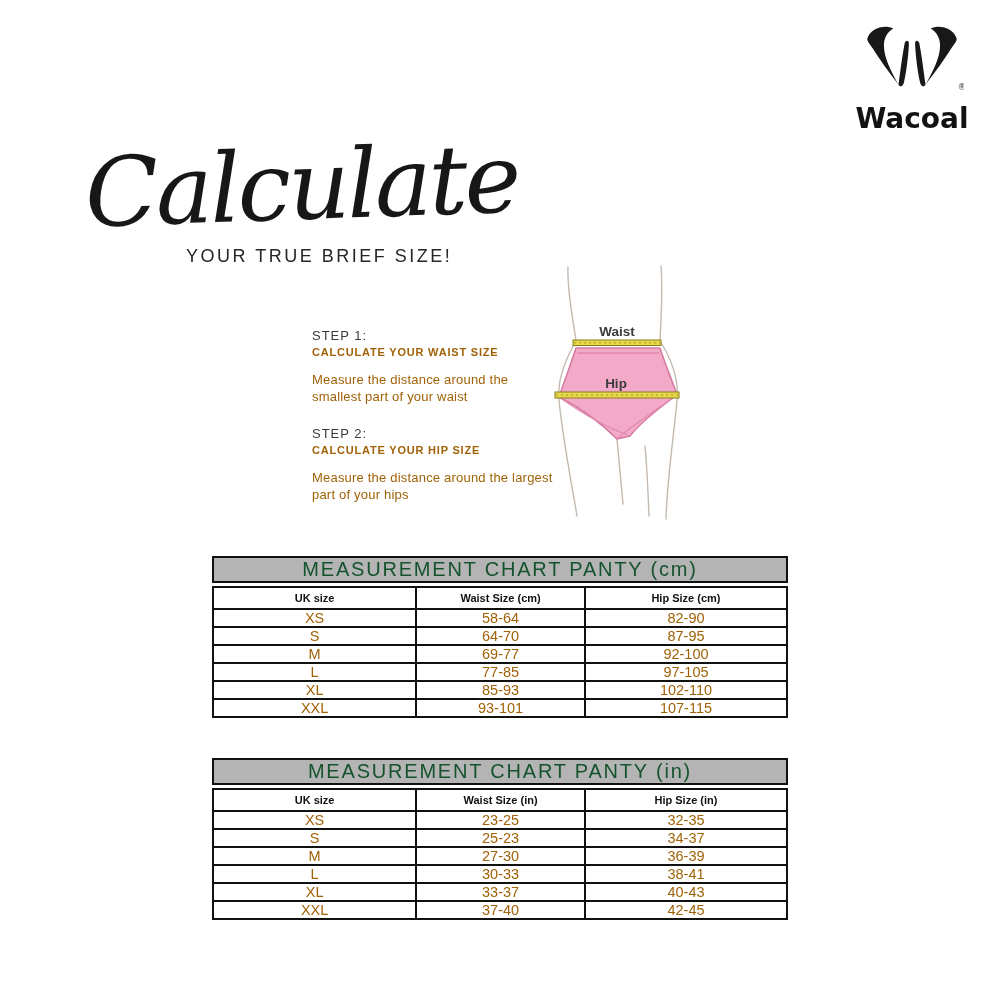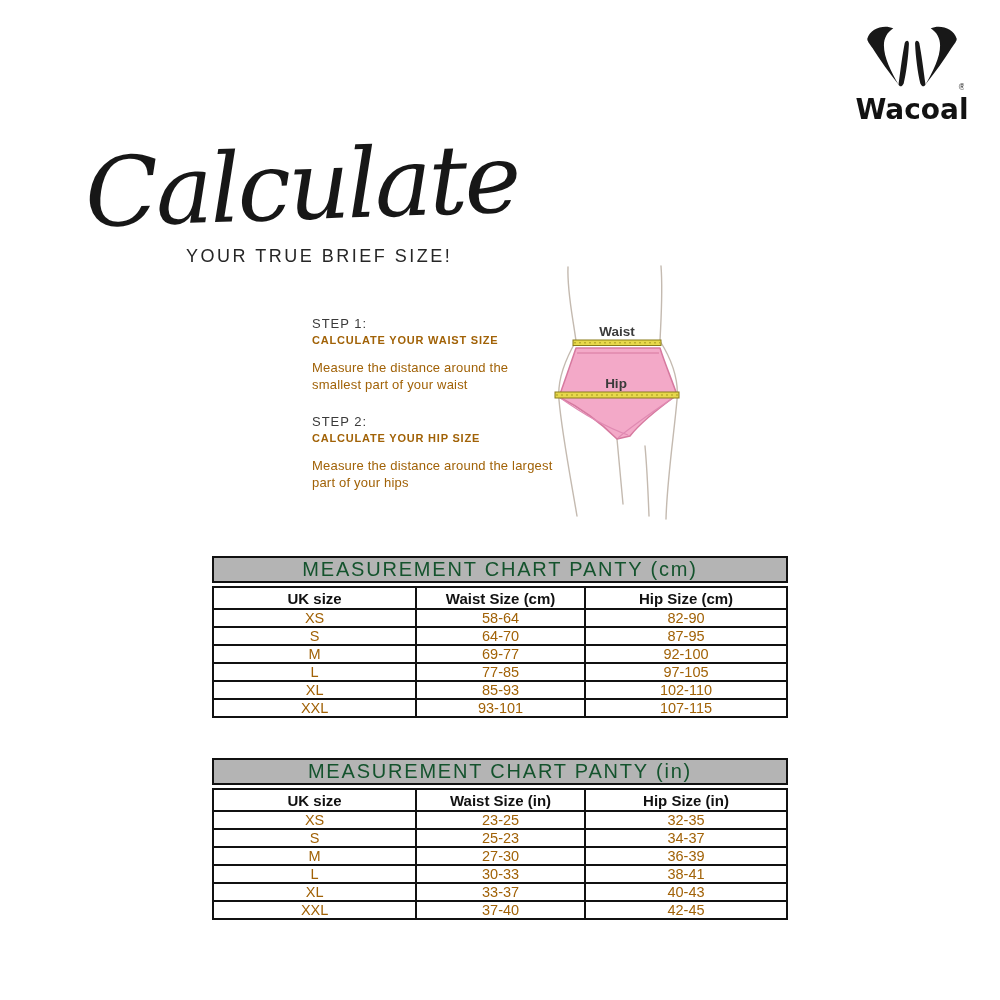--- a/index.html
+++ b/index.html
@@ -3,32 +3,32 @@
 <meta charset="utf-8">
 <style>
   html,body{margin:0;padding:0;background:#fff;}
   body{width:1000px;height:1000px;position:relative;overflow:hidden;
        font-family:"Liberation Sans", sans-serif;color:#1e1e1e;}
 
   
   .brand{position:absolute;left:854px;top:24px;width:116px;text-align:center;}
   .brand svg{display:block;margin:0 auto;}
   .brand-word{font-family:"DejaVu Sans", sans-serif;font-weight:bold;
-              font-size:28px;letter-spacing:0px;color:#121212;margin-top:1px;}
+              font-size:28px;letter-spacing:0px;color:#121212;margin-top:10px;}
 
   
   .hero-script{position:absolute;left:85px;top:138px;
                font-family:"DejaVu Serif", serif;font-style:italic;
                font-size:96px;line-height:1;color:#171717;letter-spacing:-3px;
                transform:rotate(-2deg);}
   .hero-sub{position:absolute;left:186px;top:246px;font-size:18px;
             letter-spacing:2.5px;color:#262626;}
 
   
-  .steps{position:absolute;left:312px;top:316px;width:280px;}
+  .steps{position:absolute;left:312px;top:328px;width:280px;}
   .step-label{font-size:13px;letter-spacing:1px;color:#3a3a3a;}
   .step-heading{font-size:11px;font-weight:bold;letter-spacing:0.8px;
                 color:#a16207;margin-top:3px;}
   .step-body{font-size:13px;line-height:17px;color:#a16207;margin-top:13px;
              letter-spacing:0.2px;}
   .step-gap{height:21px;}
 
   
   .figure{position:absolute;left:533px;top:256px;width:180px;height:268px;}
 
@@ -36,21 +36,21 @@
   .size-table{position:absolute;left:212px;width:576px;}
   #table-cm{top:556px;}
   #table-in{top:758px;}
   .table-title{box-sizing:border-box;height:27px;background:#b4b4b4;
                border:2px solid #111;display:flex;align-items:center;
                justify-content:center;font-size:20px;letter-spacing:1.8px;
                color:#14532d;margin-bottom:3px;}
   .size-table table{width:100%;border-collapse:collapse;table-layout:fixed;}
   .size-table th,.size-table td{border:2px solid #111;text-align:center;
                padding:0;overflow:hidden;}
-  .size-table th{font-size:15px;height:20px;color:#111;margin-top:30px;}
+  .size-table th{font-size:11px;height:20px;color:#111;margin-top:30px;}
   .size-table td{font-size:14.5px;height:15.5px;color:#a16207;}
   .col-size{width:35.4%;}.col-waist{width:29.4%;}.col-hip{width:35.2%;}
 </style>
 </head>
 <body>
 
 <div class="brand">
   <svg width="104" height="68" viewBox="0 0 200 130">
     <g id="wgrp" fill="#181818">
       <path d="M14,28 C20,8 46,0 64,8 C52,16 46,27 46,41

